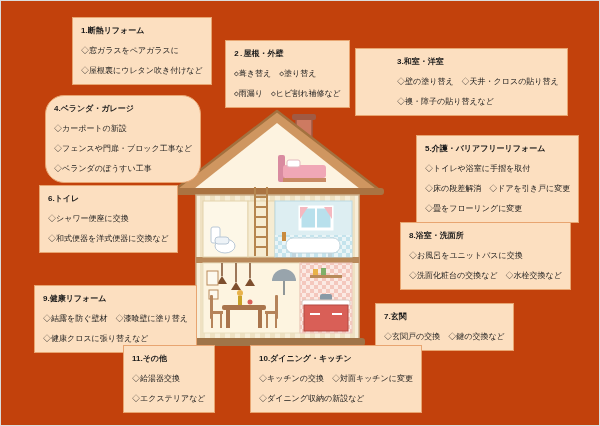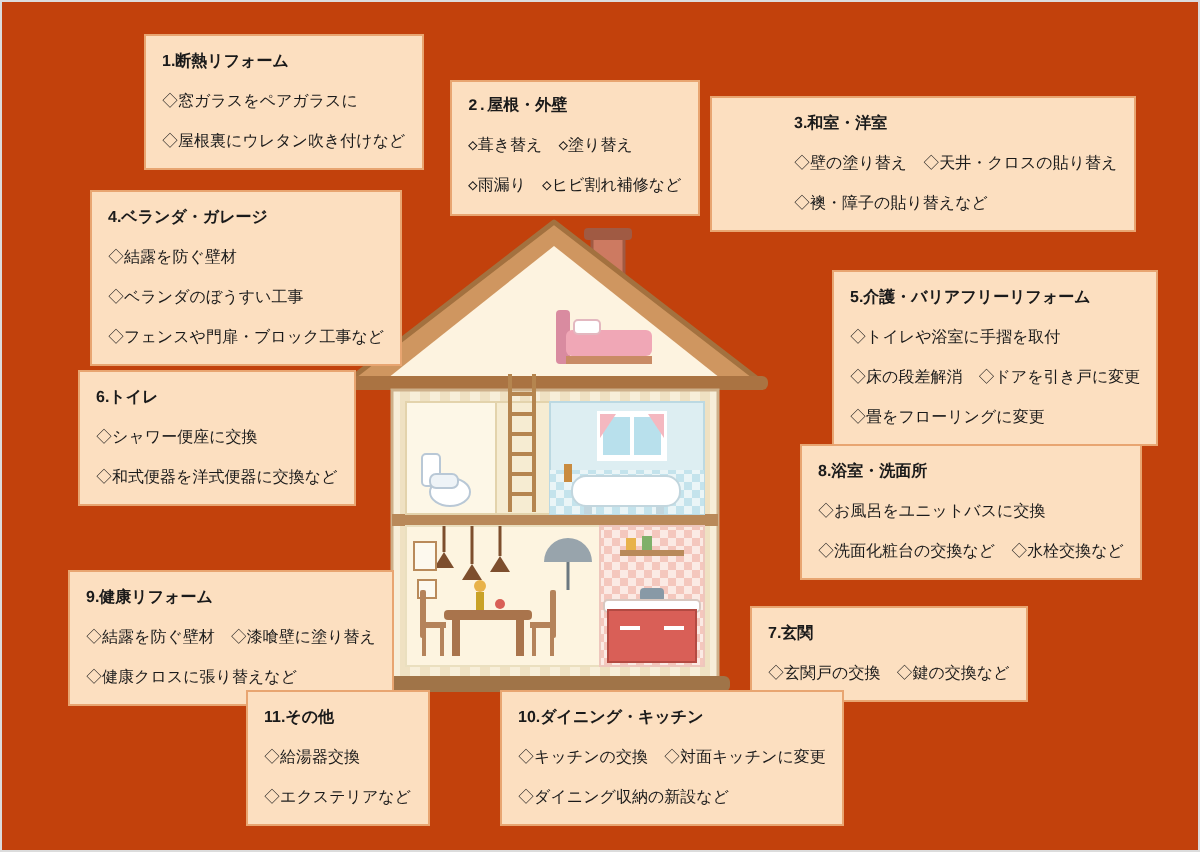--- a/index.html
+++ b/index.html
@@ -24,21 +24,21 @@
     color: var(--text, #1a1a1a);
     font-size: 8px;
     padding: 8px 8px;
   }
   .box-title { font-weight: bold; line-height: 10px; white-space: nowrap; }
   .box-line  { line-height: 10px; margin-top: 10px; white-space: nowrap; }
 
   .box-1  { left: 71px;  top: 16px;  }
   .box-2  { left: 224px; top: 39px; font-family: Liberation Mono, monospace;  }
   .box-3  { left: 354px; top: 47px; padding-left: 41px;  }
-  .box-4  { left: 44px;  top: 94px;  }
+  .box-4  { left: 44px;  top: 94px; border-radius: 19px;  }
   .box-5  { left: 415px; top: 134px; }
   .box-6  { left: 38px;  top: 184px; }
   .box-7  { left: 374px; top: 302px; }
   .box-8  { left: 399px; top: 221px; }
   .box-9  { left: 33px;  top: 284px; }
   .box-10 { left: 249px; top: 344px; }
   .box-11 { left: 122px; top: 344px; }
 
   
   .house {
@@ -204,23 +204,23 @@
   </div>
 
   <div class="note-box box-3">
     <div class="box-title">3.和室・洋室</div>
     <div class="box-line">◇壁の塗り替え　◇天井・クロスの貼り替え</div>
     <div class="box-line">◇襖・障子の貼り替えなど</div>
   </div>
 
   <div class="note-box box-4">
     <div class="box-title">4.ベランダ・ガレージ</div>
-    <div class="box-line">◇結露を防ぐ壁材</div>
+    <div class="box-line">◇カーポートの新設</div>
+    <div class="box-line">◇フェンスや門扉・ブロック工事など</div>
     <div class="box-line">◇ベランダのぼうすい工事</div>
-    <div class="box-line">◇フェンスや門扉・ブロック工事など</div>
   </div>
 
   <div class="note-box box-5">
     <div class="box-title">5.介護・バリアフリーリフォーム</div>
     <div class="box-line">◇トイレや浴室に手摺を取付</div>
     <div class="box-line">◇床の段差解消　◇ドアを引き戸に変更</div>
     <div class="box-line">◇畳をフローリングに変更</div>
   </div>
 
   <div class="note-box box-6">

